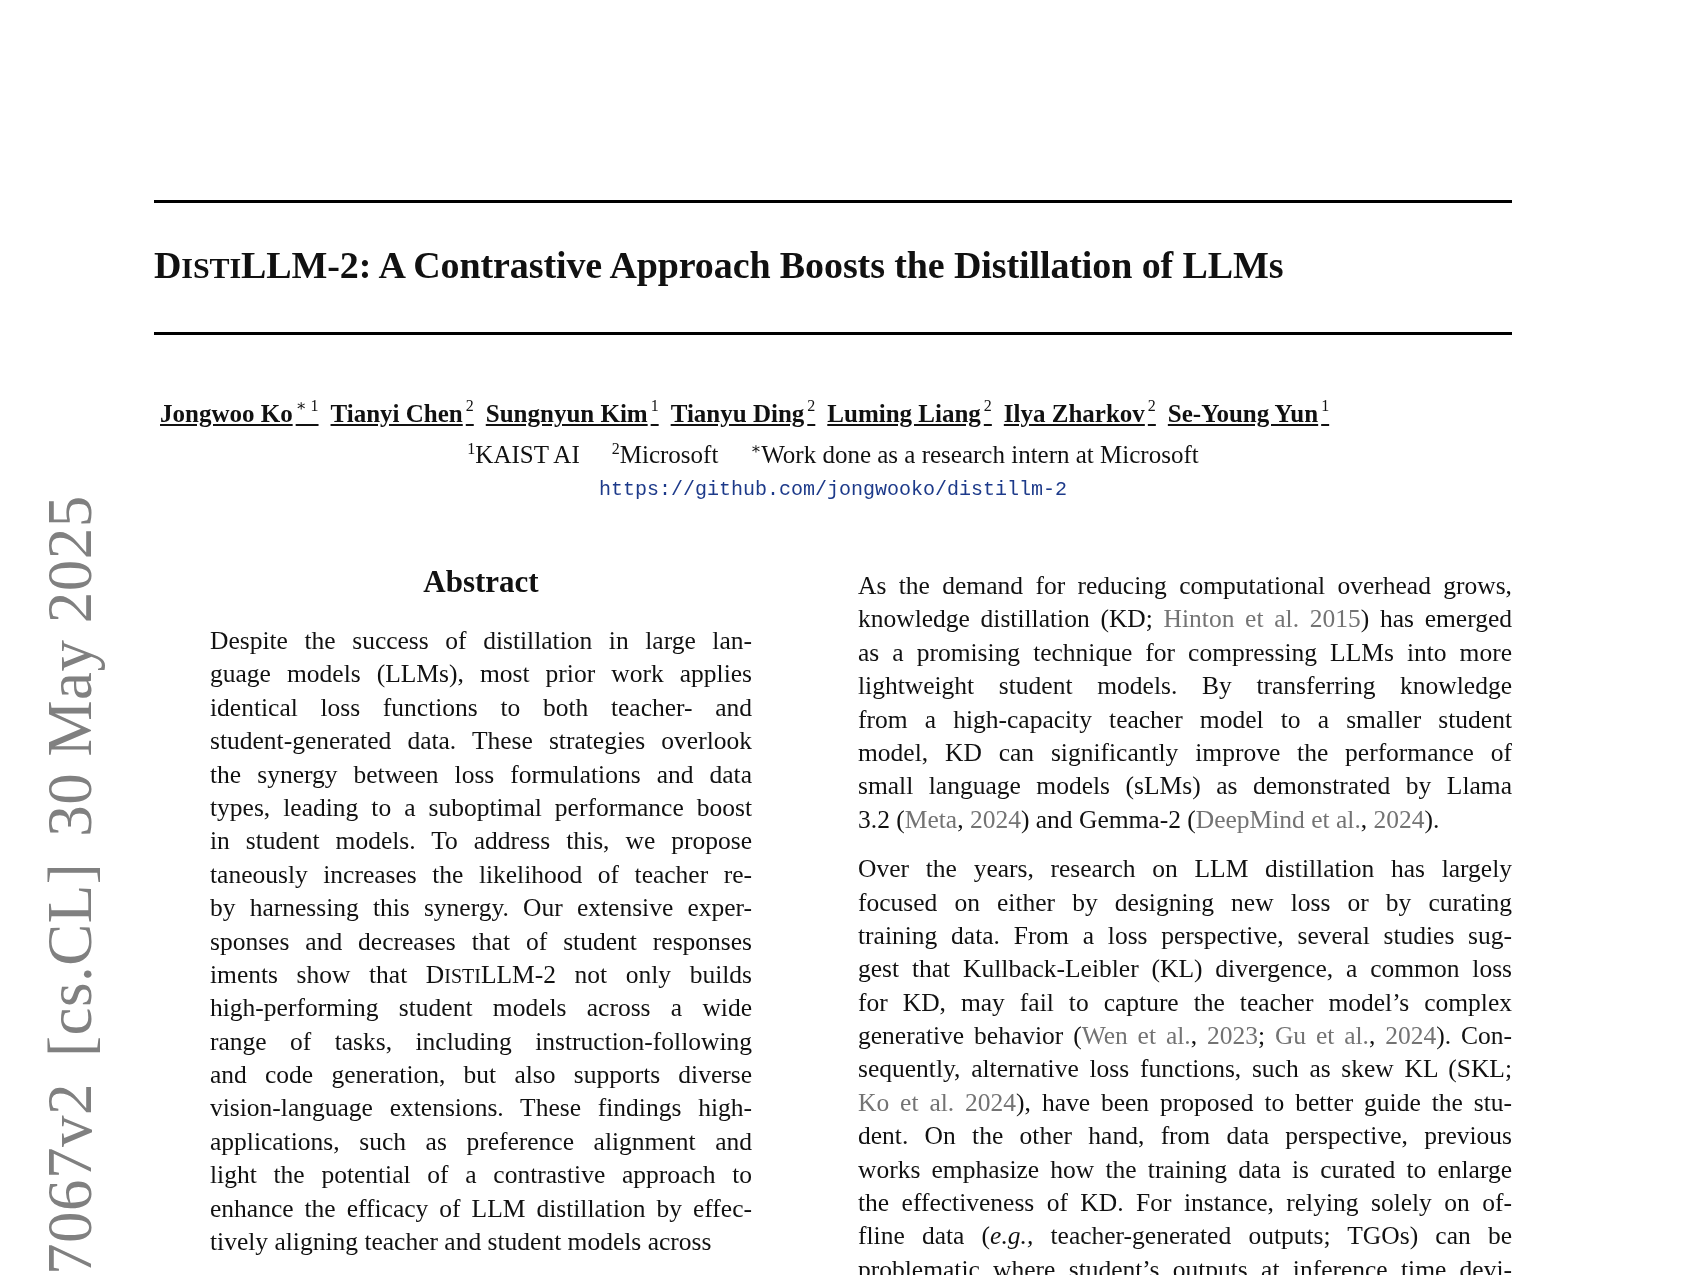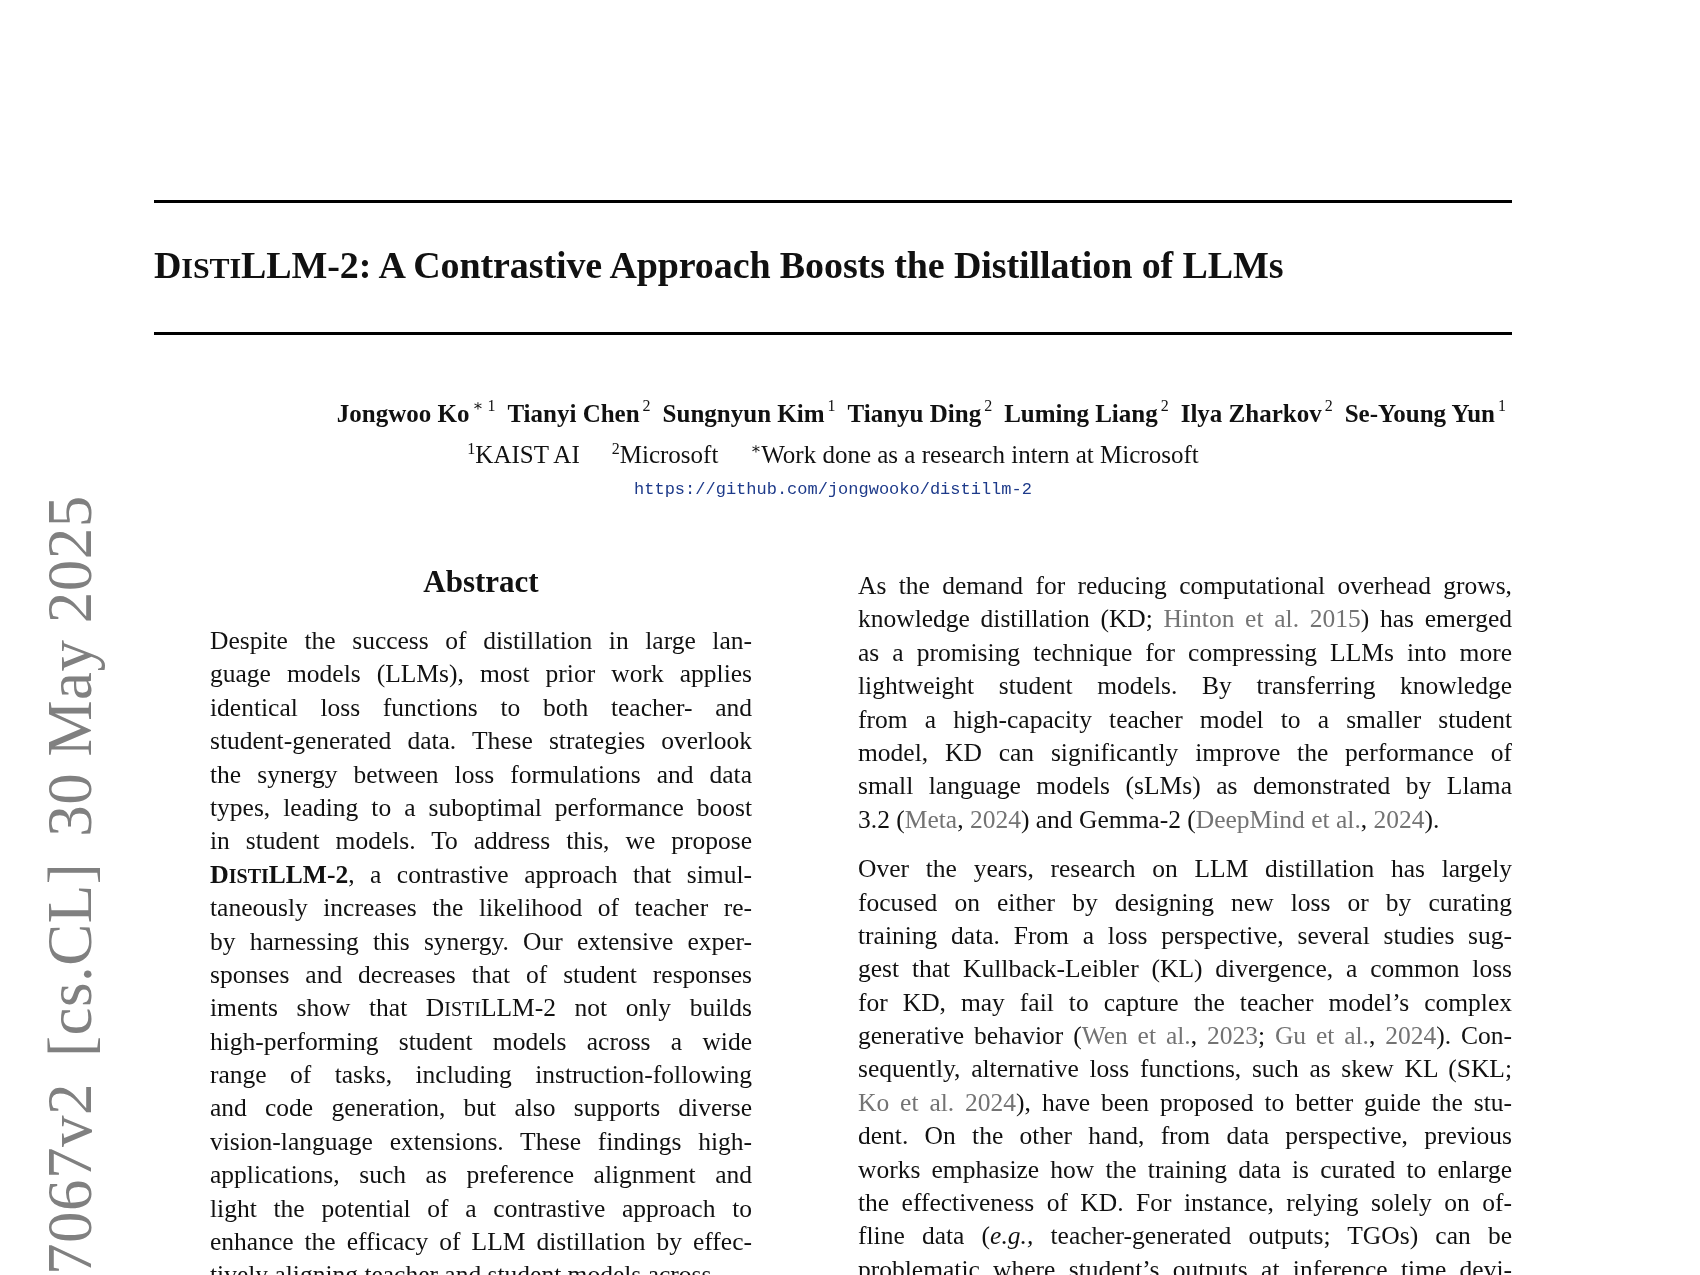--- a/index.html
+++ b/index.html
@@ -5,30 +5,30 @@
   html, body { margin: 0; padding: 0; background: #ffffff; }
   body { width: 1700px; height: 1275px; position: relative; overflow: hidden;
          font-family: "Liberation Serif", "DejaVu Serif", serif; color: #111; }
   .rule { position: absolute; left: 154px; width: 1358px; height: 3px; background: #000; }
   .rule.top { top: 200px; }
   .rule.bottom { top: 332px; }
   .title { position: absolute; left: 154px; width: 1358px; top: 243px; 
            font-weight: bold; font-size: 38px; line-height: 44px; letter-spacing: -0.1px; }
   .sc-big { font-size: 38px; }
   .sc-small { font-size: 30px; }
-  .authors { position: absolute; left: 154px; width: 1358px; top: 393px; text-align: right;
-             font-weight: bold; font-size: 25px; line-height: 30px; white-space: nowrap; }
+  .authors { position: absolute; left: 154px; width: 1358px; top: 393px; text-align: left;
+             font-weight: bold; font-size: 25px; line-height: 30px; white-space: nowrap; text-decoration: underline; }
   .author { margin: 0 6px; }
   .author sup { font-weight: normal; font-size: 16px; margin-left: 3px; position: relative; top: -2px; }
   .affils { position: absolute; left: 154px; width: 1358px; top: 434px; text-align: center;
             font-size: 25px; line-height: 30px; white-space: nowrap; }
   .affils span.item { margin: 0 16px; }
   .affils sup { font-size: 16px; }
   .url { position: absolute; left: 154px; width: 1358px; top: 476px; text-align: center;
-         font-family: "Liberation Mono", "DejaVu Sans Mono", monospace; font-size: 17px; color: #1d3a8a; line-height: 28px; }
+         font-family: "Liberation Mono", "DejaVu Sans Mono", monospace; font-size: 20px; color: #1d3a8a; line-height: 28px; }
   .arxiv { position: absolute; left: 35px; top: 1275px; transform-origin: 0 0; transform: rotate(-90deg);
            font-size: 63px; color: #808080; white-space: nowrap; line-height: 70px; letter-spacing: 0.5px; }
   .arxiv .gap { display: inline-block; width: 26px; }
   .abs-head { position: absolute; left: 210px; width: 542px; top: 564px; text-align: center;
               font-weight: bold; font-size: 31px; line-height: 36px; }
   .col { position: absolute; font-size: 25.5px; line-height: 33.4px; }
   .col.left { left: 210px; width: 542px; top: 624px; }
   .col.right { left: 858px; width: 654px; top: 569px; }
   .line { display: block; white-space: nowrap; text-align: justify; text-align-last: justify; height: 33.4px; }
   .line.last { text-align-last: left; }
@@ -60,21 +60,20 @@
 
 <div class="abs-head">Abstract</div>
 <div class="col left" id="abstract">
     <span class="line">Despite the success of distillation in large lan-</span>
     <span class="line">guage models (LLMs), most prior work applies</span>
     <span class="line">identical loss functions to both teacher- and</span>
     <span class="line">student-generated data. These strategies overlook</span>
     <span class="line">the synergy between loss formulations and data</span>
     <span class="line">types, leading to a suboptimal performance boost</span>
     <span class="line">in student models.  To address this, we propose</span>
-    <span class="line"><span class="bold smallcaps-b"><span class="sc-big">D</span><span class="sc-small">ISTI</span>LLM-2</span>, a contrastive approach that simul-</span>
     <span class="line">taneously increases the likelihood of teacher re-</span>
     <span class="line">by harnessing this synergy. Our extensive exper-</span>
     <span class="line">sponses and decreases that of student responses</span>
     <span class="line">iments show that <span class="scn"><span class="sc-big">D</span><span class="sc-small">ISTI</span>LLM-2 </span>not only builds</span>
     <span class="line">high-performing student models across a wide</span>
     <span class="line">range of tasks, including instruction-following</span>
     <span class="line">and code generation, but also supports diverse</span>
     <span class="line">vision-language extensions. These findings high-</span>
     <span class="line">applications, such as preference alignment and</span>
     <span class="line">light the potential of a contrastive approach to</span>

